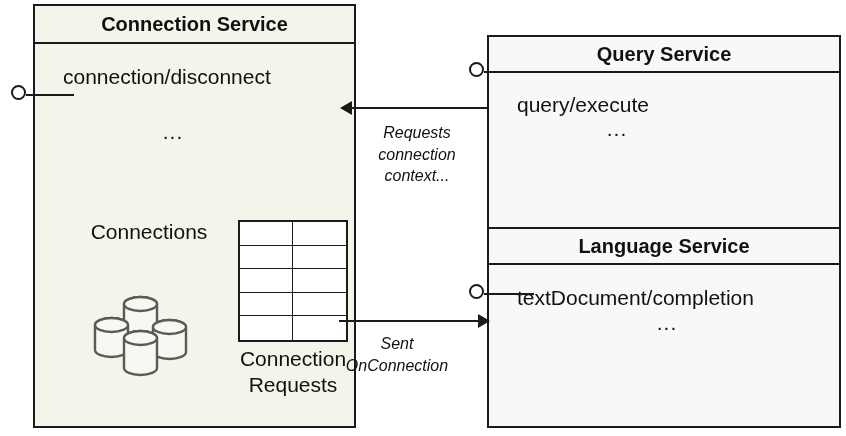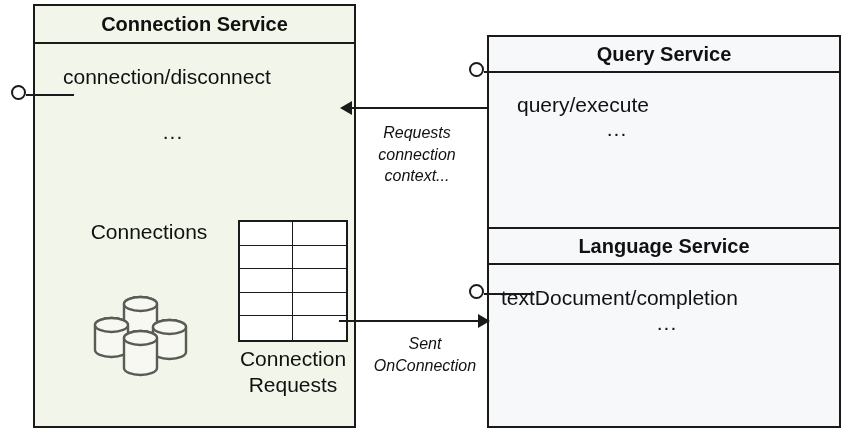--- a/index.html
+++ b/index.html
@@ -83,21 +83,21 @@
   }
   .endpoint-ellipsis {
     text-align: center;
     font-size: 21px;
     color: #111111;
     letter-spacing: 1px;
   }
 
   #conn-endpoints { left: 28px; top: 20px; }
   #query-endpoints { left: 28px; top: 19px; }
-  #lang-endpoints { left: 12px; top: 20px; }
+  #lang-endpoints { left: 28px; top: 20px; }
 
   #conn-ellipsis  { position:absolute; left: 28px; top: 76px; width: 220px; }
   #query-ellipsis { position:absolute; left: 28px; top: 44px; width: 200px; }
   #lang-ellipsis  { position:absolute; left: 28px; top: 46px; width: 300px; }
 
   
   .lollipop { position: absolute; }
   .lollipop .stem {
     position: absolute;
     height: 0;
@@ -149,21 +149,21 @@
   .arrow-label {
     position: absolute;
     font-style: italic;
     font-size: 16px;
     line-height: 1.35;
     text-align: center;
     color: #111111;
     white-space: nowrap;
   }
   #label-requests { left: 358px; top: 122px; width: 118px; }
-  #label-sent     { left: 360px; top: 333px; width: 130px; font-style: italic; }
+  #label-sent     { left: 332px; top: 333px; width: 130px; font-style: italic; }
 
   
   .artifact-label {
     position: absolute;
     text-align: center;
     font-size: 21px;
     line-height: 1.22;
     color: #111111;
   }
   #active-connections-label { left: 40px; top: 175px; width: 148px; }

